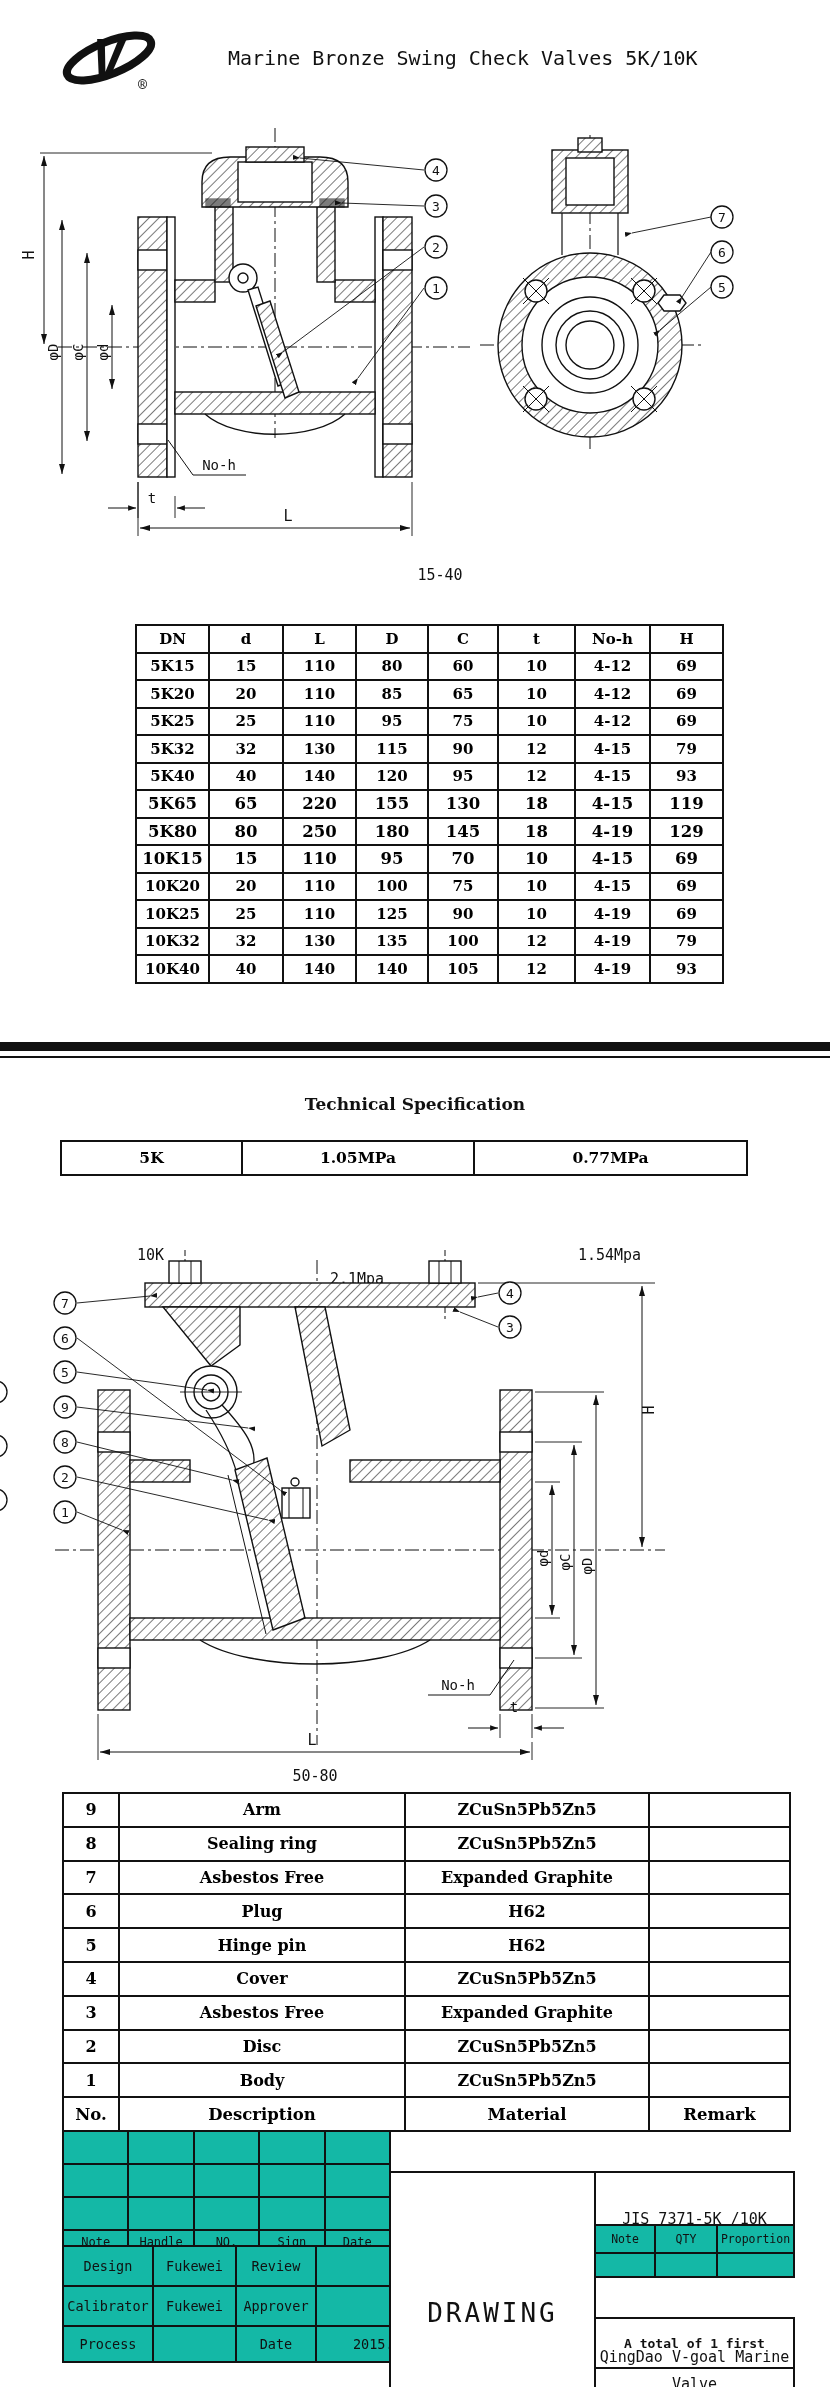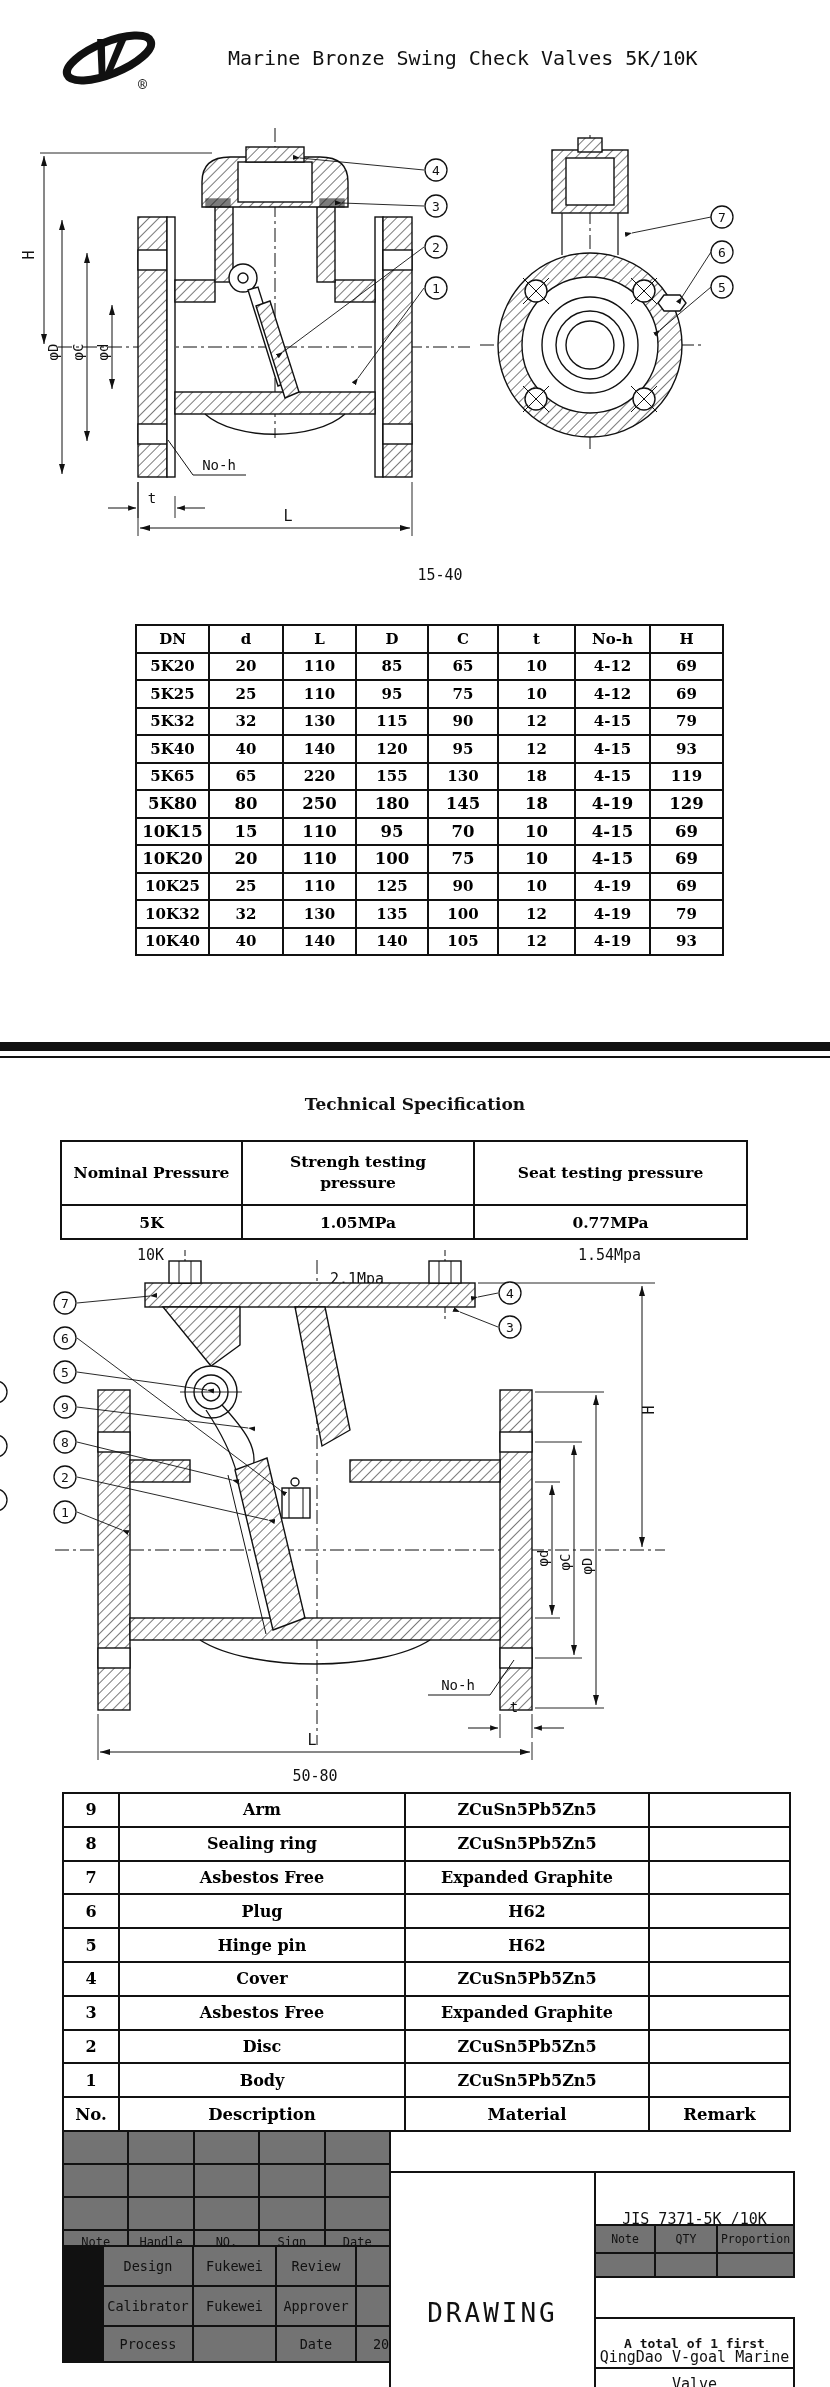--- a/index.html
+++ b/index.html
@@ -26,21 +26,21 @@
   #page-title{left:228px;top:46px;font-size:20px;letter-spacing:0px;white-space:nowrap;}
   
   .divbar{left:0;width:830px;background:#111;}
   
   #spec-title{left:0;top:1094px;width:830px;text-align:center;
               font-family:"DejaVu Serif",serif;font-weight:bold;font-size:17px;}
   .row10k{top:1246px;font-size:15px;text-align:center;}
   
   #tblock{left:62px;top:2130px;width:733px;height:257px;}
   .sheet-grid{position:absolute;background:#111;display:grid;gap:2px;border:2px solid #111;box-sizing:border-box;}
-  .sheet-grid>div{background:#737373;display:flex;align-items:center;justify-content:center;overflow:hidden;}
+  .sheet-grid>div{background:#14b8a6;display:flex;align-items:center;justify-content:center;overflow:hidden;}
   .cellb{position:absolute;border:2px solid #111;box-sizing:border-box;background:#fff;
          display:flex;align-items:center;justify-content:center;text-align:center;margin-top:41px;}
   .tb-sign{font-size:12px;}
   .tb-lbl{font-size:13.5px;white-space:nowrap;}
   #drawing-cell{font-size:26px;letter-spacing:3px;}
   #jis-cell{font-size:15px;}
   .qtyhdr{font-size:11.5px;}
   #total-cell{font-size:13px;font-weight:bold;}
   #company-cell{font-size:15px;white-space:pre-line;line-height:1.8;}
 </style>
@@ -211,20 +211,30 @@
         <td>DN</td>
         <td>d</td>
         <td>L</td>
         <td>D</td>
         <td>C</td>
         <td>t</td>
         <td>No-h</td>
         <td>H</td>
       </tr>
       <tr>
+        <td>5K15</td>
+        <td>15</td>
+        <td>110</td>
+        <td>80</td>
+        <td>60</td>
+        <td>10</td>
+        <td>4-12</td>
+        <td>69</td>
+      </tr>
+      <tr>
         <td>5K20</td>
         <td>20</td>
         <td>110</td>
         <td>85</td>
         <td>65</td>
         <td>10</td>
         <td>4-12</td>
         <td>69</td>
       </tr>
       <tr>
@@ -334,26 +344,20 @@
 <div class="abs divbar" style="top:1056px;height:2px;"></div>
 
 <div id="spec-title" class="abs">Technical Specification</div>
 <table id="spec-table">
   <colgroup>
       <col style="width:181px">
       <col style="width:232px">
       <col style="width:273px">
     </colgroup>
   <tbody>
-      <tr>
-    <td>Nominal Pressure</td>
-    <td>Strengh testing
-pressure</td>
-    <td>Seat testing pressure</td>
-  </tr>
   <tr>
     <td>5K</td>
     <td>1.05MPa</td>
     <td>0.77MPa</td>
   </tr>
 </tbody>
   </table>
 <div class="abs row10k" style="left:60px;width:181px;">10K</div>
 <div class="abs row10k" style="left:241px;width:232px;margin-top:24px;">2.1Mpa</div>
 <div class="abs row10k" style="left:473px;width:273px;">1.54Mpa</div>
@@ -581,21 +585,21 @@
       <div></div>
       <div></div>
       <div></div>
     <div class="tb-sign">Note</div>
     <div class="tb-sign">Handle</div>
     <div class="tb-sign">NO.</div>
     <div class="tb-sign">Sign</div>
     <div class="tb-sign">Date</div>
   </div>
 
-  <div class="sheet-grid" style="left:0;top:115px;width:394px;height:118px;grid-template-columns:88px 81px 78px 1fr;grid-template-rows:38px 38px 1fr;padding-left:40px;">
+  <div class="sheet-grid" style="left:0;top:115px;width:394px;height:118px;grid-template-columns:88px 81px 78px 1fr;grid-template-rows:38px 38px 1fr;">
     <div class="tb-lbl">Design</div>
     <div class="tb-lbl">Fukewei</div>
     <div class="tb-lbl">Review</div>
     <div class="tb-lbl"></div>
     <div class="tb-lbl">Calibrator</div>
     <div class="tb-lbl">Fukewei</div>
     <div class="tb-lbl">Approver</div>
     <div class="tb-lbl"></div>
     <div class="tb-lbl">Process</div>
     <div class="tb-lbl"></div>

